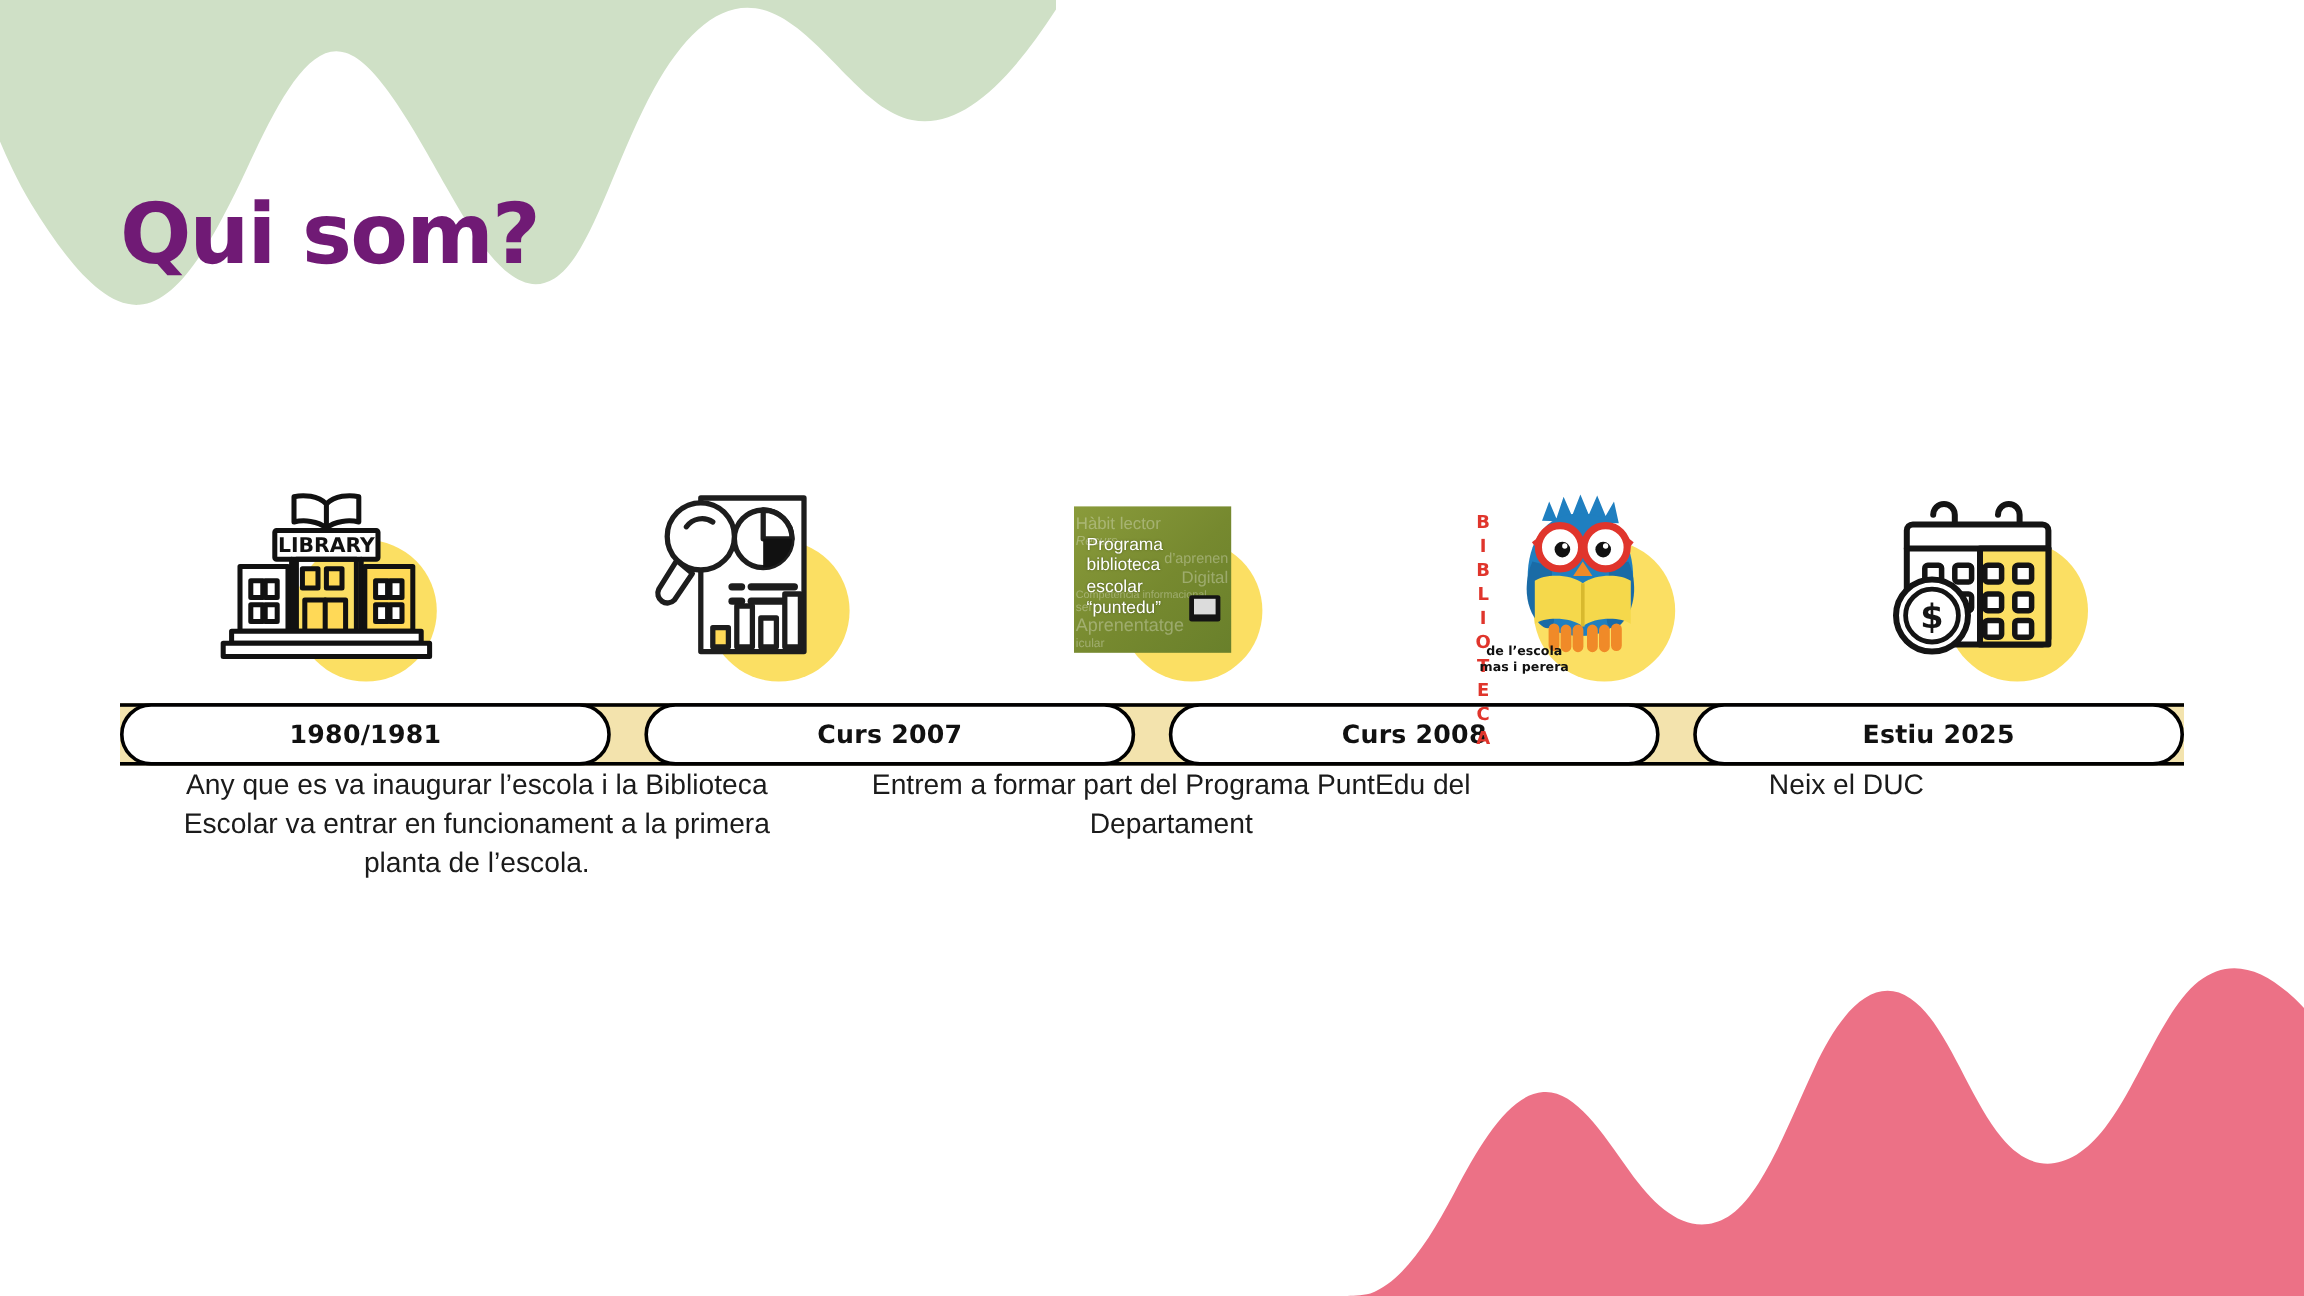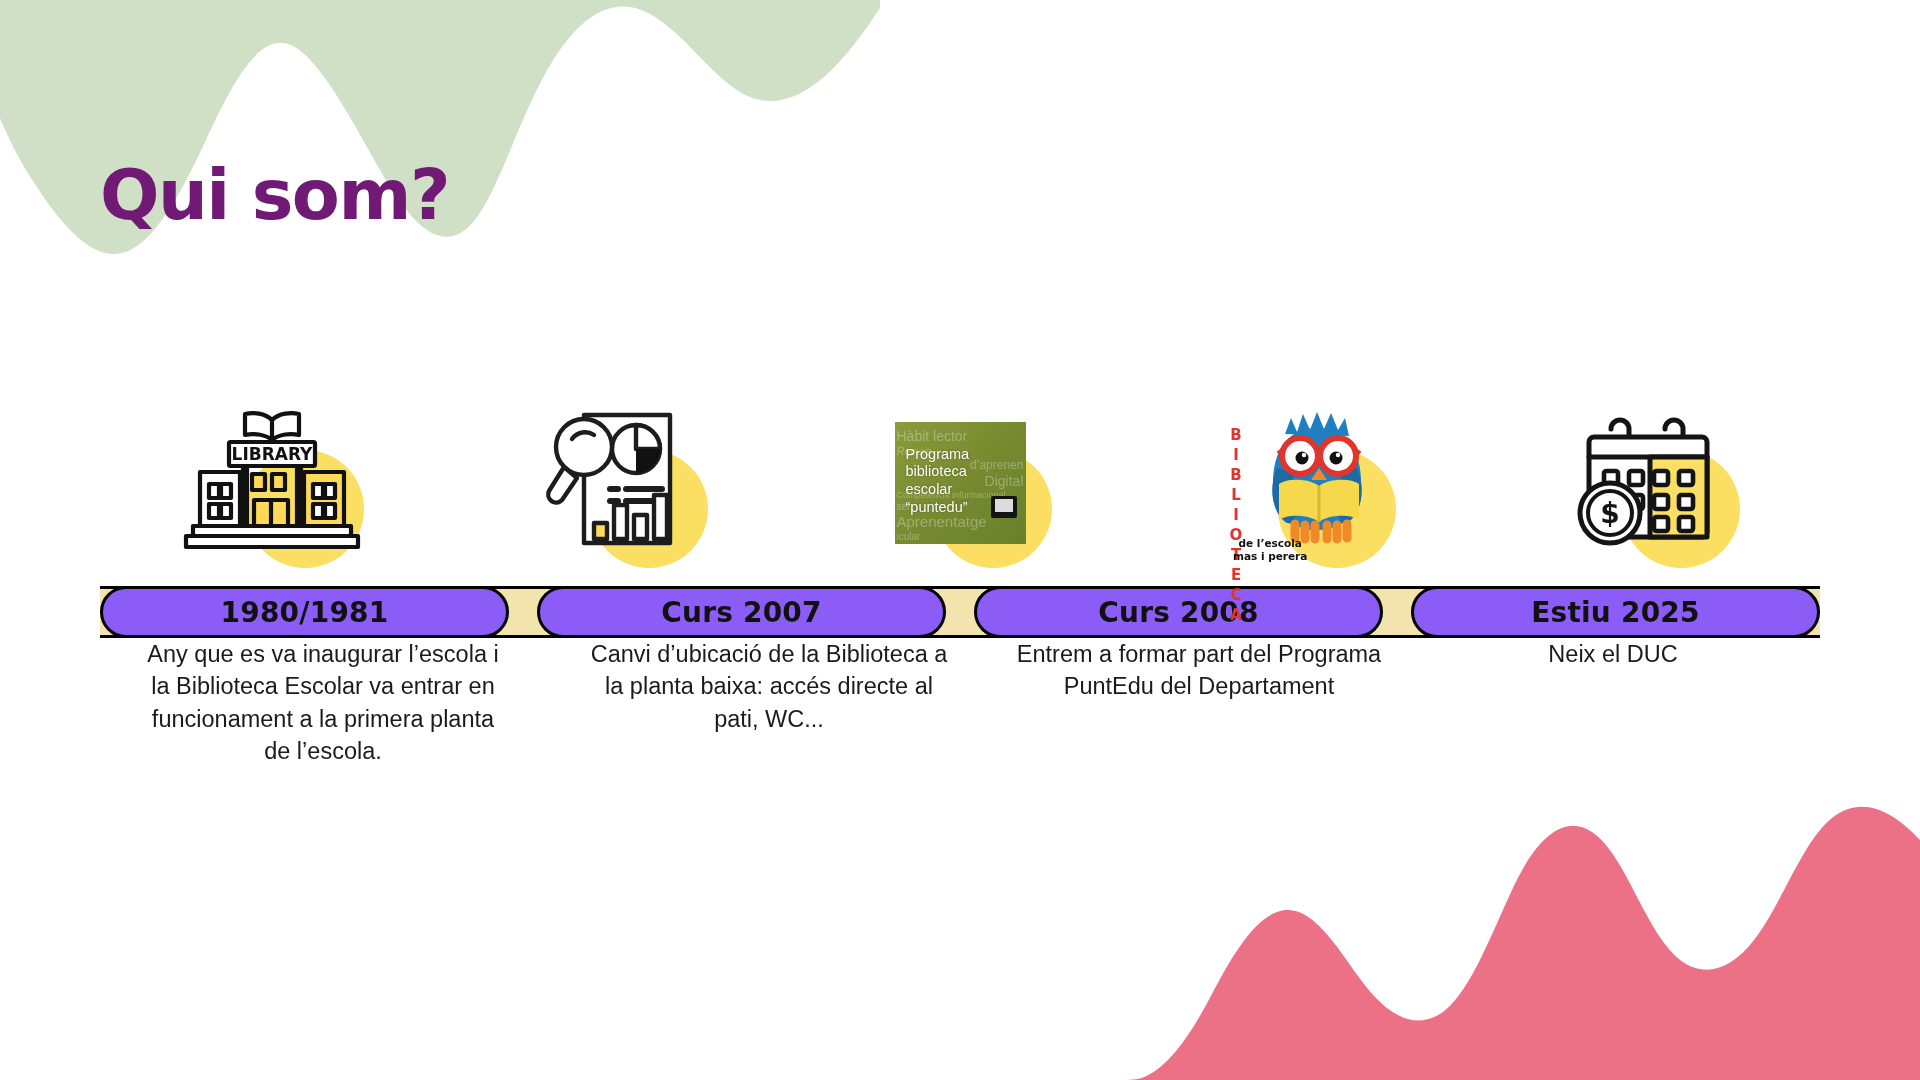--- a/index.html
+++ b/index.html
@@ -84,29 +84,29 @@
     background:#f3e3ad;
     border-top:3px solid #000;
     border-bottom:3px solid #000;
     display:flex;
     align-items:stretch;
   }
   .badge {
     flex:1 1 0;
     position:relative;
     margin:0 14px;
-    background:#8b5cf6;
+    background:#ffffff;
     border:3px solid #000;
     border-radius:26px;
     display:flex;
     align-items:center;
     justify-content:center;
     font-family:"DejaVu Sans", sans-serif;
     font-weight:700;
-    font-size:28px;
+    font-size:21px;
     color:#111111;
     letter-spacing:0.2px;
     top:-3px;
     height:52px;
   }
   .badge:first-child { margin-left:0; }
   .badge:last-child  { margin-right:0; }
 
   
   #caption-row {
@@ -378,20 +378,19 @@
 
     <div id="badge-bar">
       <div class="badge">1980/1981</div>
       <div class="badge">Curs 2007</div>
       <div class="badge">Curs 2008</div>
       <div class="badge">Estiu 2025</div>
     </div>
 
     <div id="caption-row">
       <div class="caption-cell narrow">Any que es va inaugurar l’escola i la Biblioteca Escolar va entrar en funcionament a la primera planta de l’escola.</div>
-      <div class="caption-cell narrow">Canvi d’ubicació de la Biblioteca a la planta baixa: accés directe al pati, WC...</div>
       <div class="caption-cell">Entrem a formar part del Programa PuntEdu del Departament</div>
       <div class="caption-cell">Neix el DUC</div>
     </div>
 
   </div>
 
 </div>
 
 </body></html>

